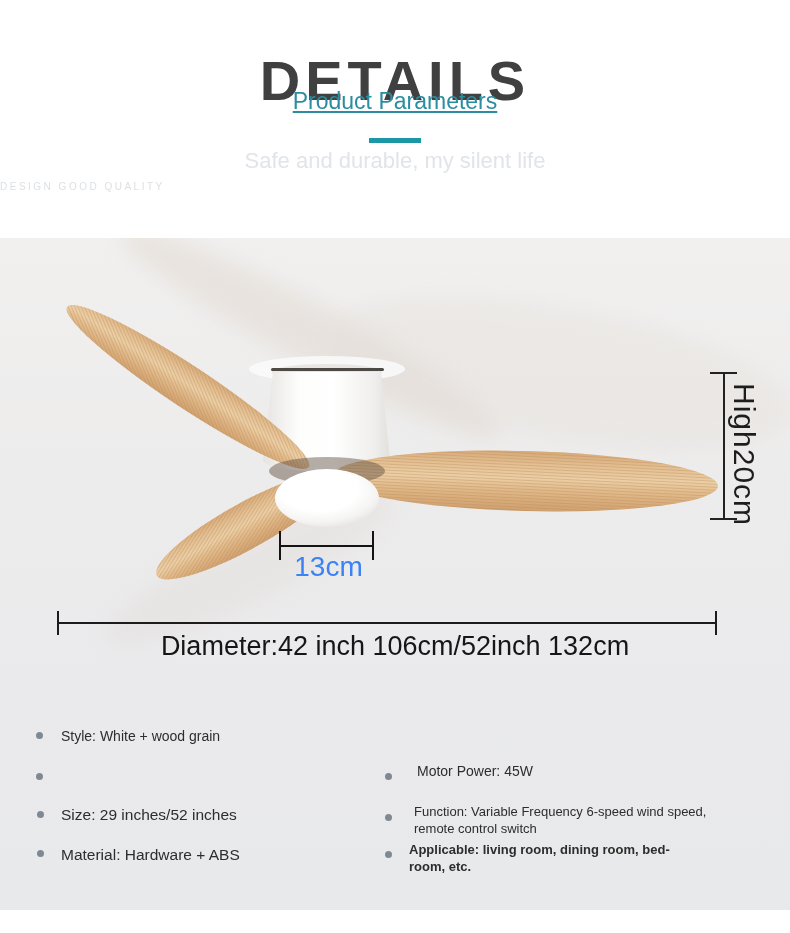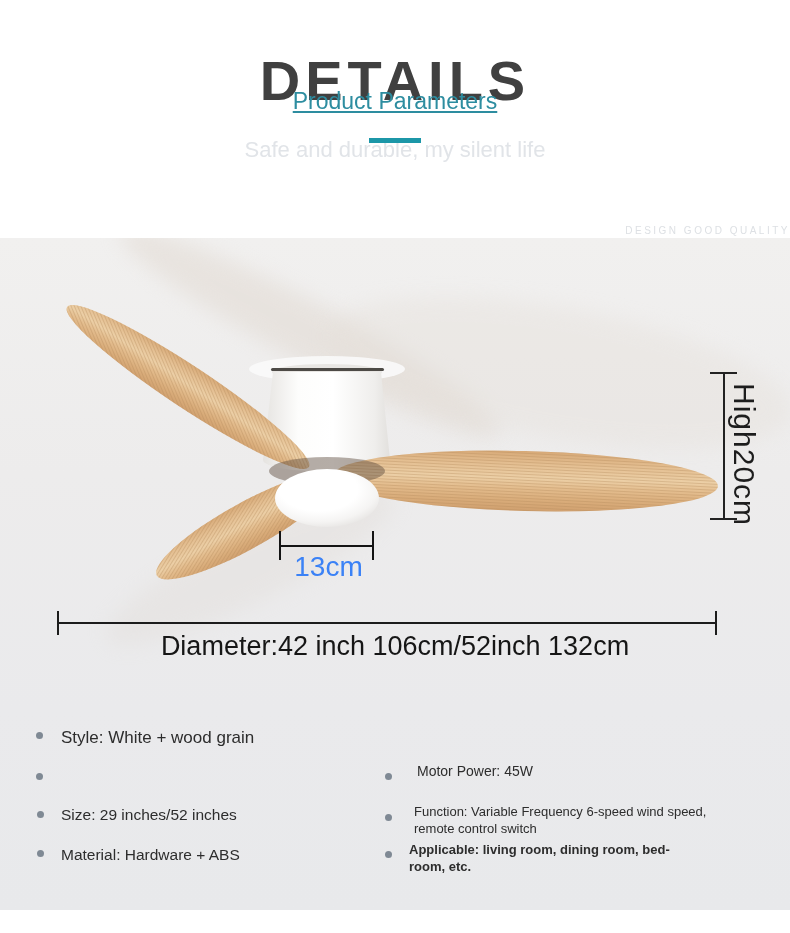--- a/index.html
+++ b/index.html
@@ -15,26 +15,26 @@
   }
   .page-title{
     position:absolute;top:88px;left:0;width:790px;text-align:center;
     font-size:23px;color:#2d8da0;z-index:2;text-decoration:underline;
   }
   .title-divider{
     position:absolute;top:138px;left:369px;width:52px;height:5px;
     background:#1c97a8;z-index:2;
   }
   .tagline{
-    position:absolute;top:137px;left:0;width:790px;text-align:center;
+    position:absolute;top:148px;left:0;width:790px;text-align:center;
     font-size:22px;color:#e1e4e8;z-index:1;
   }
   .quality-caption{
-    position:absolute;top:181px;left:0;width:790px;text-align:right;
-    font-size:10px;letter-spacing:2.5px;color:#dde0e4;z-index:1;margin-top:44px;
+    position:absolute;top:181px;left:0;width:790px;text-align:left;
+    font-size:10px;letter-spacing:2.5px;color:#dde0e4;z-index:1;
   }
   
   .photo{
     position:absolute;top:238px;left:0;width:790px;height:672px;
     background:linear-gradient(180deg,#f1f0ef 0%,#edecec 35%,#eaeaec 70%,#e8e9eb 100%);
   }
   .photo svg{position:absolute;top:0;left:0;}
   
   .dim{position:absolute;background:#222;}
   .hline-v{left:723px;top:373px;width:2px;height:147px;}
@@ -54,21 +54,21 @@
   .dia-line{left:58px;top:622px;width:658px;height:2px;background:#1c1c1c;}
   .dia-tick-l{left:57px;top:611px;width:2px;height:24px;background:#1c1c1c;}
   .dia-tick-r{left:715px;top:611px;width:2px;height:24px;background:#1c1c1c;}
   .dia-label{
     position:absolute;left:0;top:631px;width:790px;text-align:center;
     font-size:27px;color:#161616;
   }
   
   .bullet{position:absolute;width:7px;height:7px;border-radius:50%;background:#7f8994;}
   .spec{position:absolute;color:#2d2d2d;white-space:pre-line;}
-  .sp-style{left:61px;top:728px;font-size:17px;text-align:center;}
+  .sp-style{left:61px;top:728px;font-size:14px;text-align:center;}
   .sp-size{left:61px;top:806px;font-size:15.5px;}
   .sp-material{left:61px;top:846px;font-size:15.5px;}
   .sp-motor{left:417px;top:763px;font-size:14px;}
   .sp-function{left:414px;top:804px;font-size:13px;line-height:16.5px;}
   .sp-applicable{left:409px;top:842px;font-size:13px;line-height:16.5px;font-weight:bold;}
   .footer-strip{position:absolute;left:0;top:910px;width:790px;height:23px;background:#ffffff;}
 </style>
 </head>
 <body>
 

